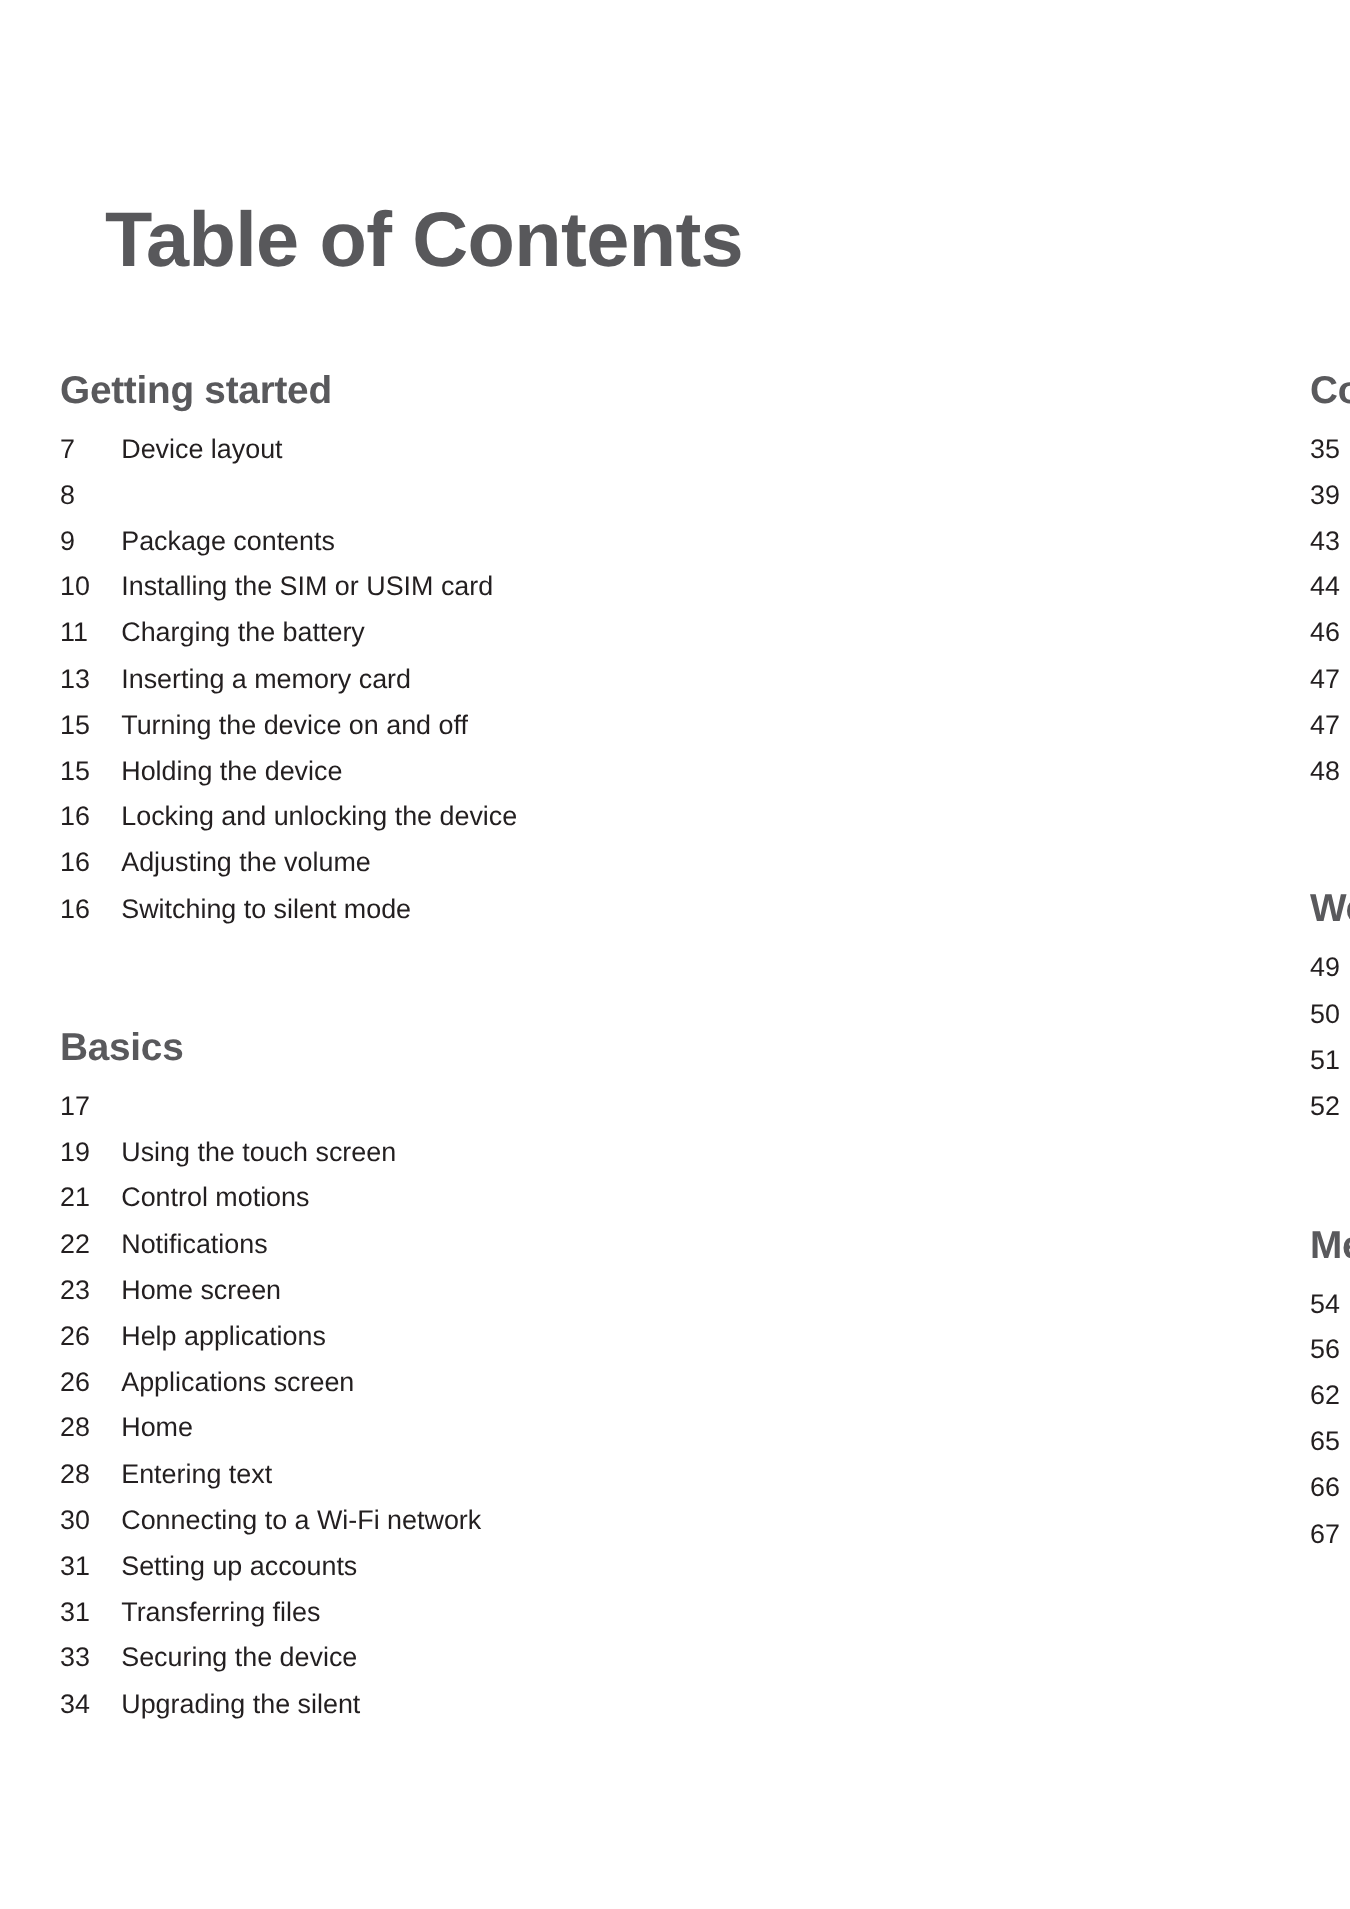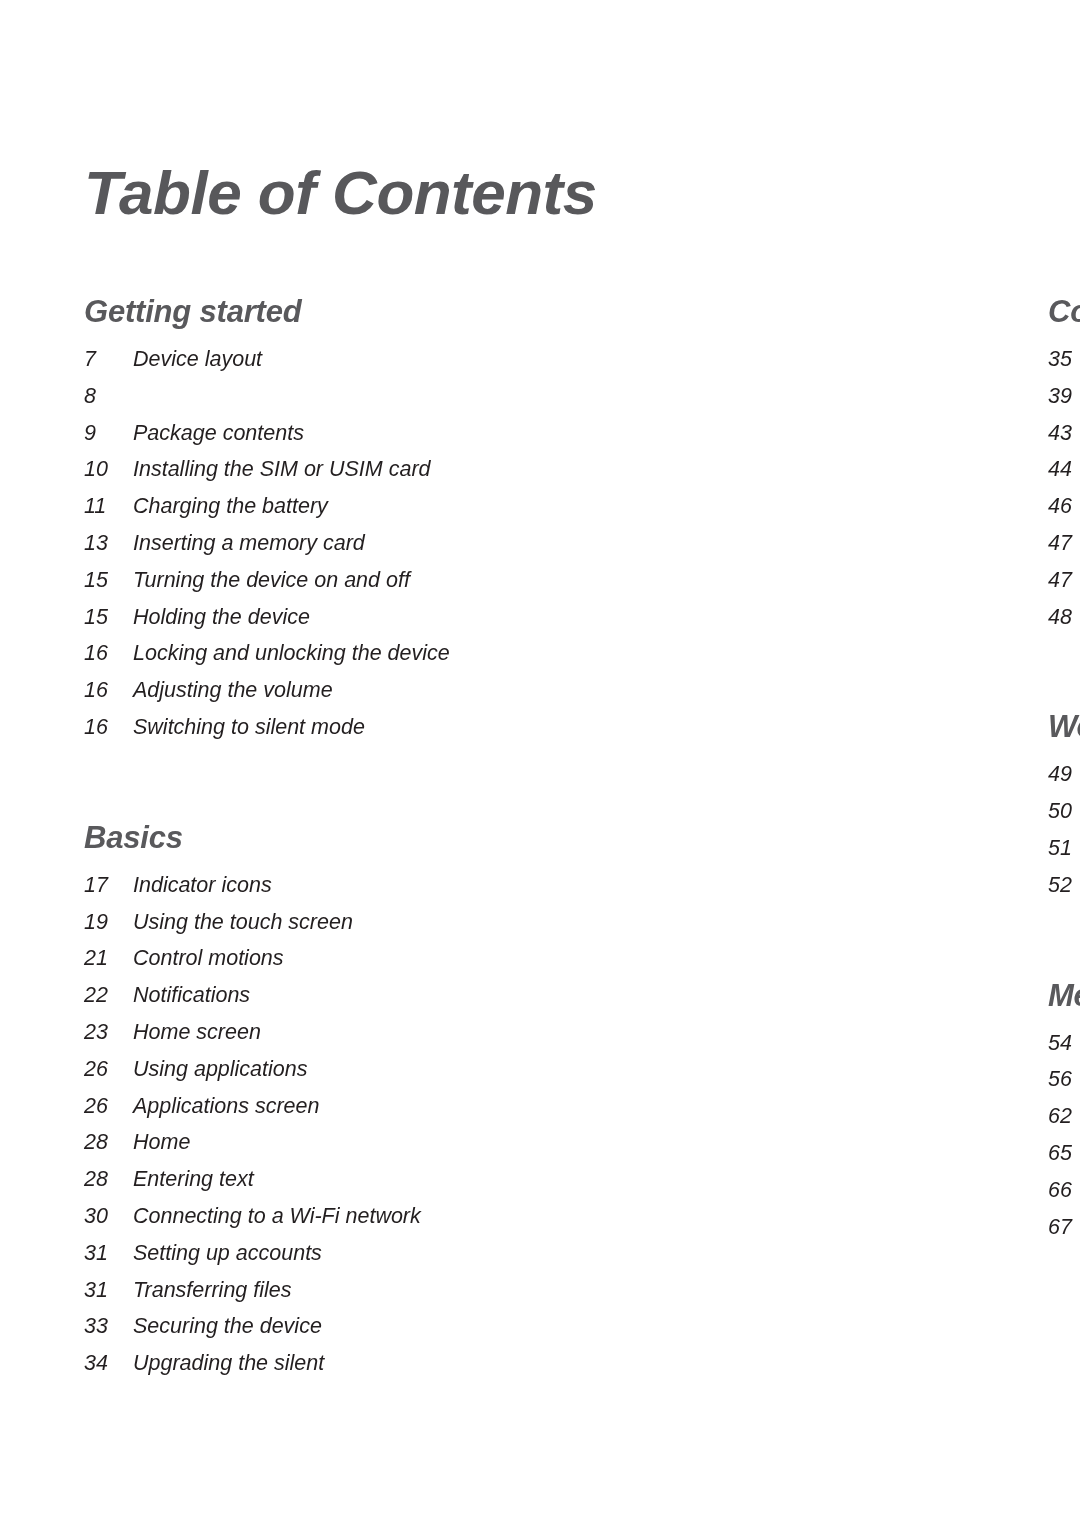--- a/index.html
+++ b/index.html
@@ -15,21 +15,20 @@
     -webkit-font-smoothing: antialiased;
   }
 
   .page {
     position: relative;
     width: 1080px;
     height: 1450px;
     box-sizing: border-box;
     background: #ffffff;
     overflow: hidden;
-    font-style: italic;
   }
 
   
   .page-title {
     position: absolute;
     left: 84px;
     top: 118px;
     font-size: 62px;
     font-weight: bold;
     letter-spacing: -0.5px;
@@ -45,21 +44,21 @@
     top: 296px;
     width: 1080px;
     display: flex;
     flex-direction: row;
     align-items: flex-start;
   }
   .col {
     display: flex;
     flex-direction: column;
   }
-  .col-left  { width: 482px; padding-left: 84px;  box-sizing: border-box; }
+  .col-left  { width: 482px; padding-left: 48px;  box-sizing: border-box; }
   .col-right { width: 498px; padding-left: 0px;  margin-left: 0px; box-sizing: border-box; }
   .col-right .section { padding-left: 566px; }
 
   .section {
     display: block;
   }
   .section + .section {
     margin-top: 76px;
   }
 
@@ -168,41 +167,40 @@
               <span class="toc-page">16</span>
               <span class="toc-label">Switching to silent mode</span>
             </li>
           </ul>
         </div>
         <div class="section">
           <div class="section-heading">Basics</div>
           <ul class="toc-list">
             <li class="toc-row">
               <span class="toc-page">17</span>
-              <span class="toc-label">Indicator icons</span>
             </li>
             <li class="toc-row">
               <span class="toc-page">19</span>
               <span class="toc-label">Using the touch screen</span>
             </li>
             <li class="toc-row">
               <span class="toc-page">21</span>
               <span class="toc-label">Control motions</span>
             </li>
             <li class="toc-row">
               <span class="toc-page">22</span>
               <span class="toc-label">Notifications</span>
             </li>
             <li class="toc-row">
               <span class="toc-page">23</span>
               <span class="toc-label">Home screen</span>
             </li>
             <li class="toc-row">
               <span class="toc-page">26</span>
-              <span class="toc-label">Using applications</span>
+              <span class="toc-label">Help applications</span>
             </li>
             <li class="toc-row">
               <span class="toc-page">26</span>
               <span class="toc-label">Applications screen</span>
             </li>
             <li class="toc-row">
               <span class="toc-page">28</span>
               <span class="toc-label">Home</span>
             </li>
             <li class="toc-row">

